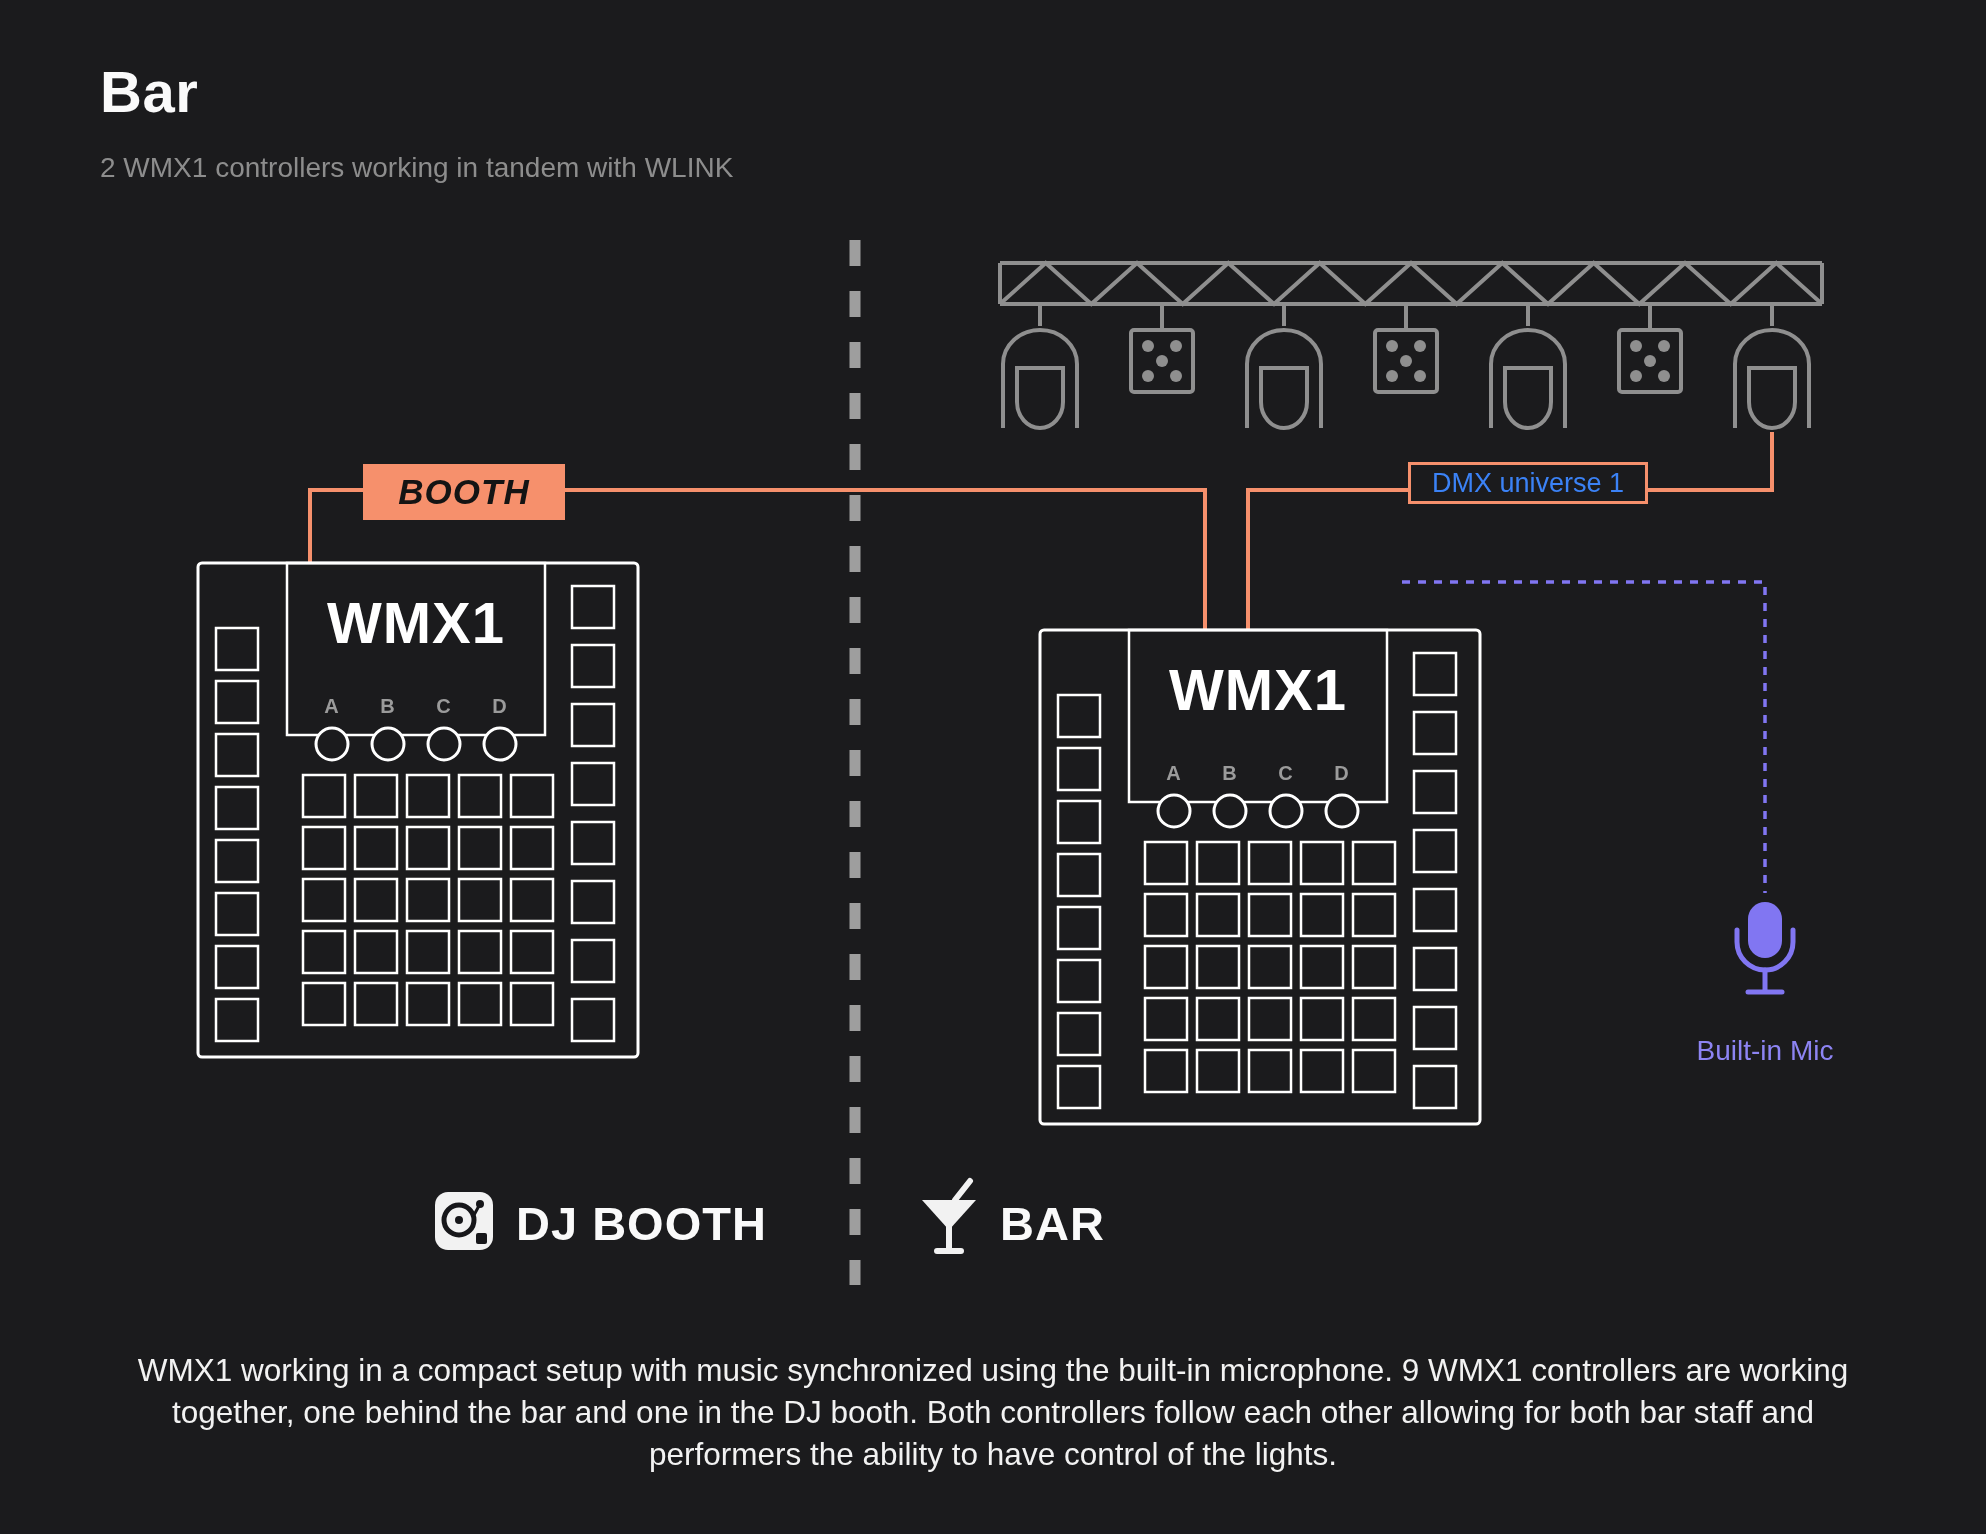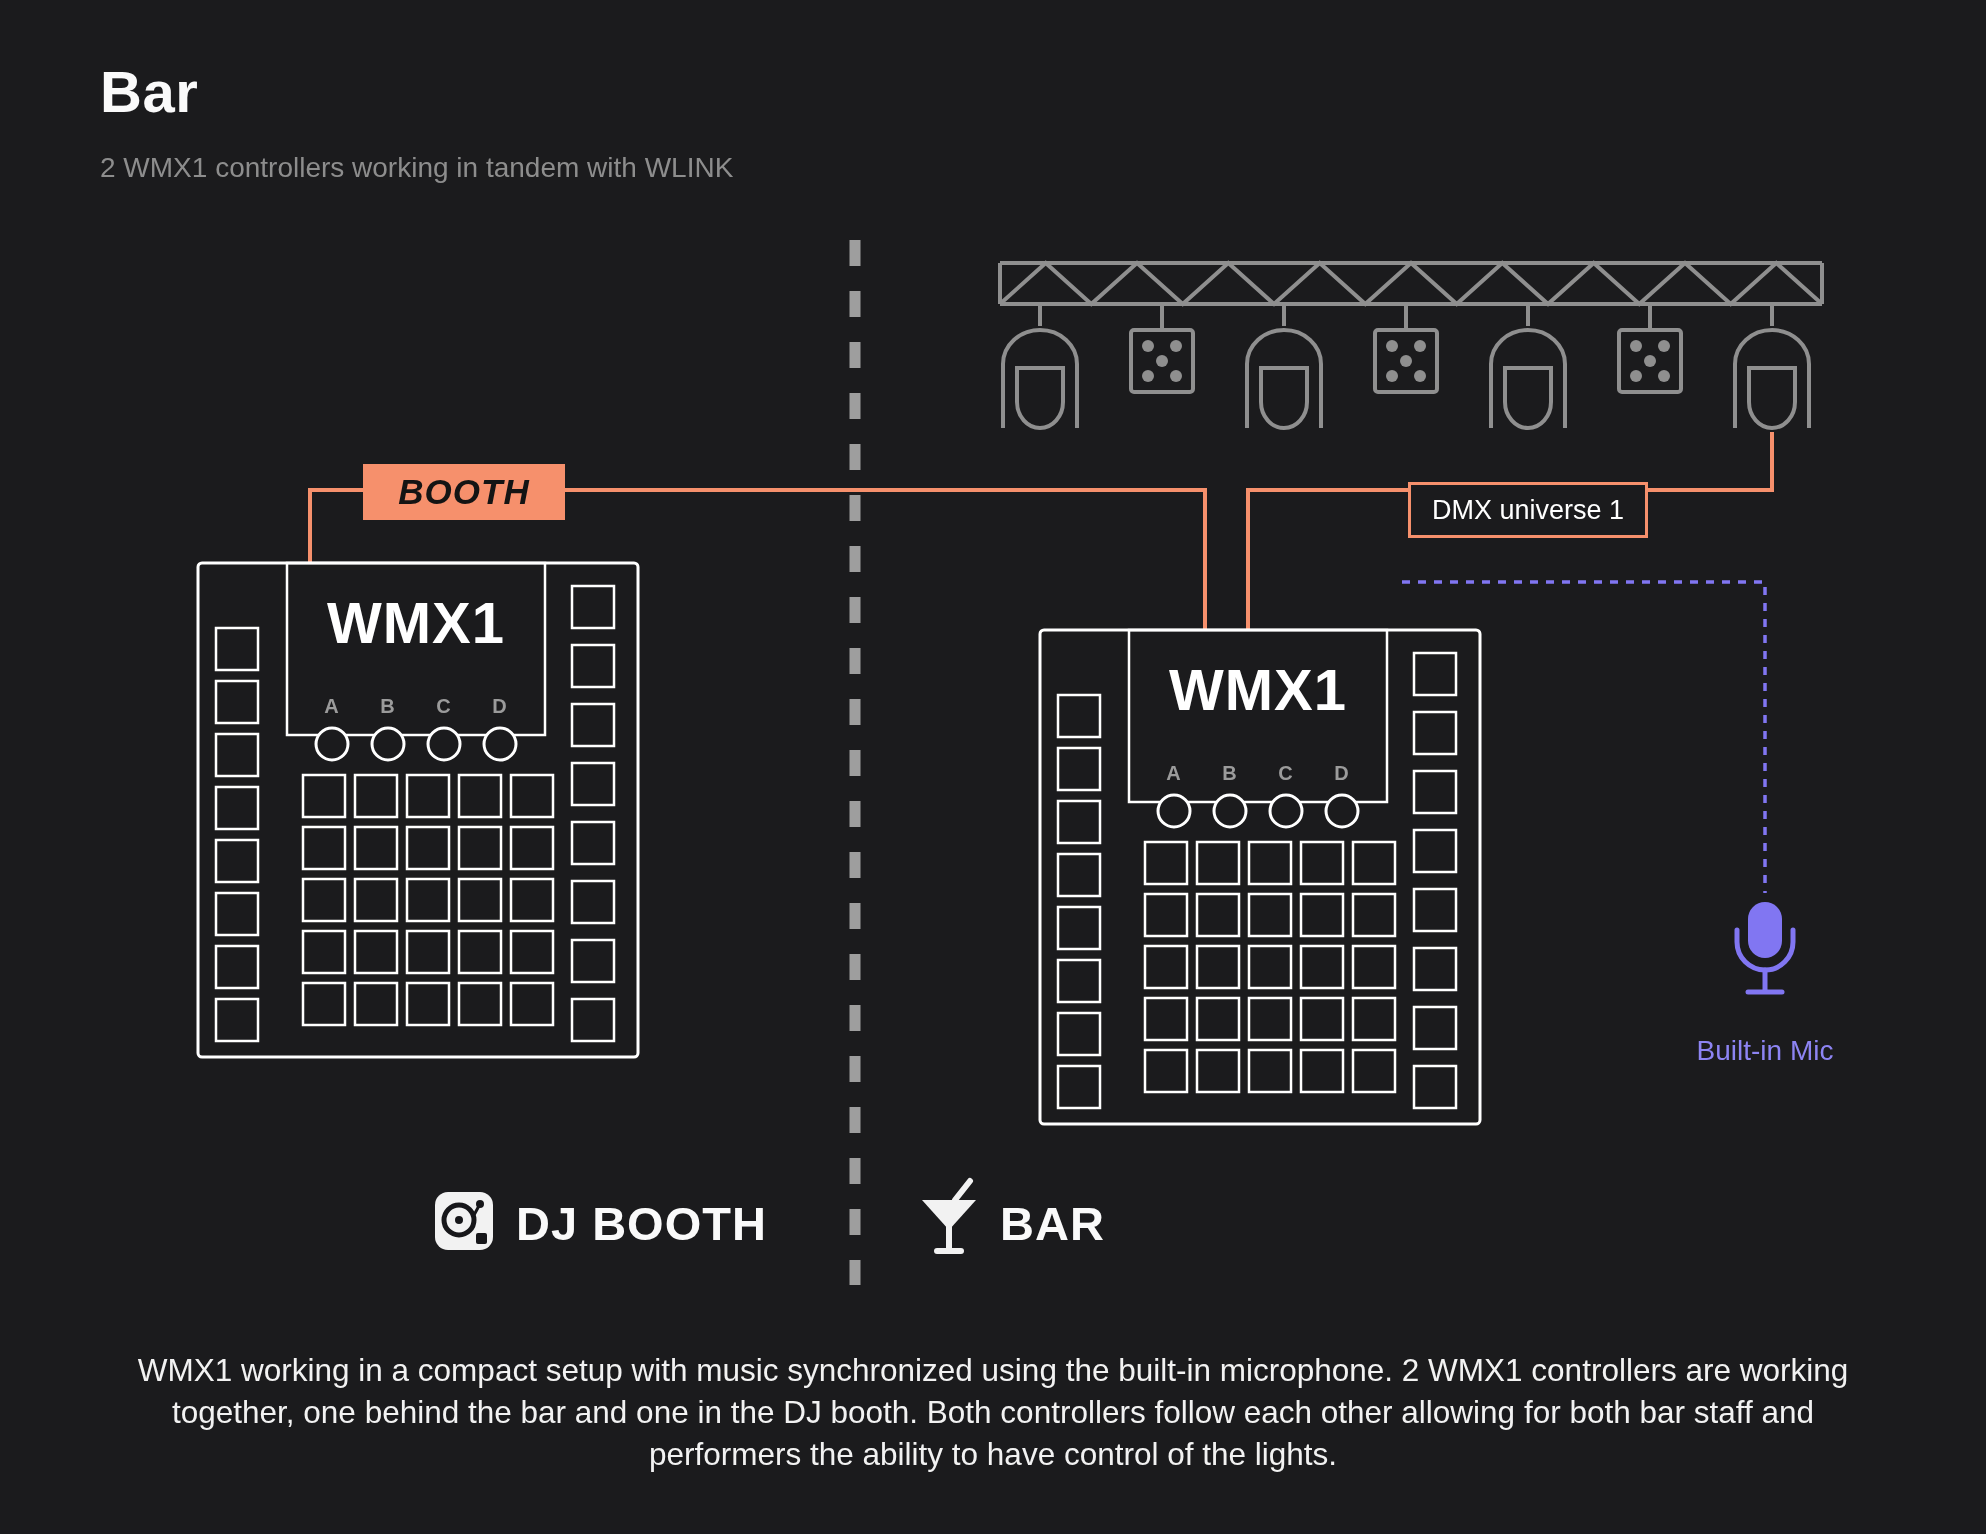--- a/index.html
+++ b/index.html
@@ -37,24 +37,24 @@
   text.zone-label  { font-family: "Liberation Sans", sans-serif; font-size: 47px; font-weight: 600; fill: #fafafa; letter-spacing: 1px; }
   text.mic-label   { font-family: "Liberation Sans", sans-serif; font-size: 28px; font-weight: 400; fill: #8d84f3; text-anchor: middle; }
 
   .wlink-box {
     position: absolute; left: 363px; top: 464px; width: 202px; height: 56px;
     background: #f6906c; color: #141414;
     font-size: 35px; font-weight: 800; font-style: italic; letter-spacing: 1px;
     display: flex; align-items: center; justify-content: center;
   }
   .dmx-box {
-    position: absolute; left: 1408px; top: 462px; width: 240px; height: 56px;
+    position: absolute; left: 1408px; top: 462px; width: 240px; height: 42px;
     background: #1b1b1d; border: 3px solid #f6906c; box-sizing: border-box;
-    color: #ffffff; font-size: 27px; font-weight: 400;
-    display: flex; align-items: center; justify-content: center; margin-top: 20px;
+    color: #3b82f6; font-size: 27px; font-weight: 400;
+    display: flex; align-items: center; justify-content: center;
   }
   .description {
     position: absolute; left: 93px; top: 1350px; width: 1800px;
     text-align: center; color: #f2f2f2; font-size: 31.5px; line-height: 1.33;
   }
 </style>
 </head>
 <body>
 
 <div id="canvas">
@@ -198,15 +198,15 @@
       <path d="M1737,930 v12 a28 28 0 0 0 56 0 v-12" class="mic-stroke"></path>
       <line x1="1765" y1="970" x2="1765" y2="990" class="mic-stroke"></line>
       <line x1="1748" y1="992" x2="1782" y2="992" class="mic-stroke"></line>
     </g>
     <text x="1765" y="1060" class="mic-label">Built-in Mic</text>
   </svg>
 
   <div class="wlink-box">BOOTH</div>
   <div class="dmx-box">DMX universe 1</div>
 
-  <div class="description">WMX1 working in a compact setup with music synchronized using the built-in microphone. 2 WMX1 controllers are working together, one behind the bar and one in the DJ booth. Both controllers follow each other allowing for both bar staff and performers the ability to have control of the lights.</div>
+  <div class="description">WMX1 working in a compact setup with music synchronized using the built-in microphone. 9 WMX1 controllers are working together, one behind the bar and one in the DJ booth. Both controllers follow each other allowing for both bar staff and performers the ability to have control of the lights.</div>
 
 </div>
 
 </body></html>

